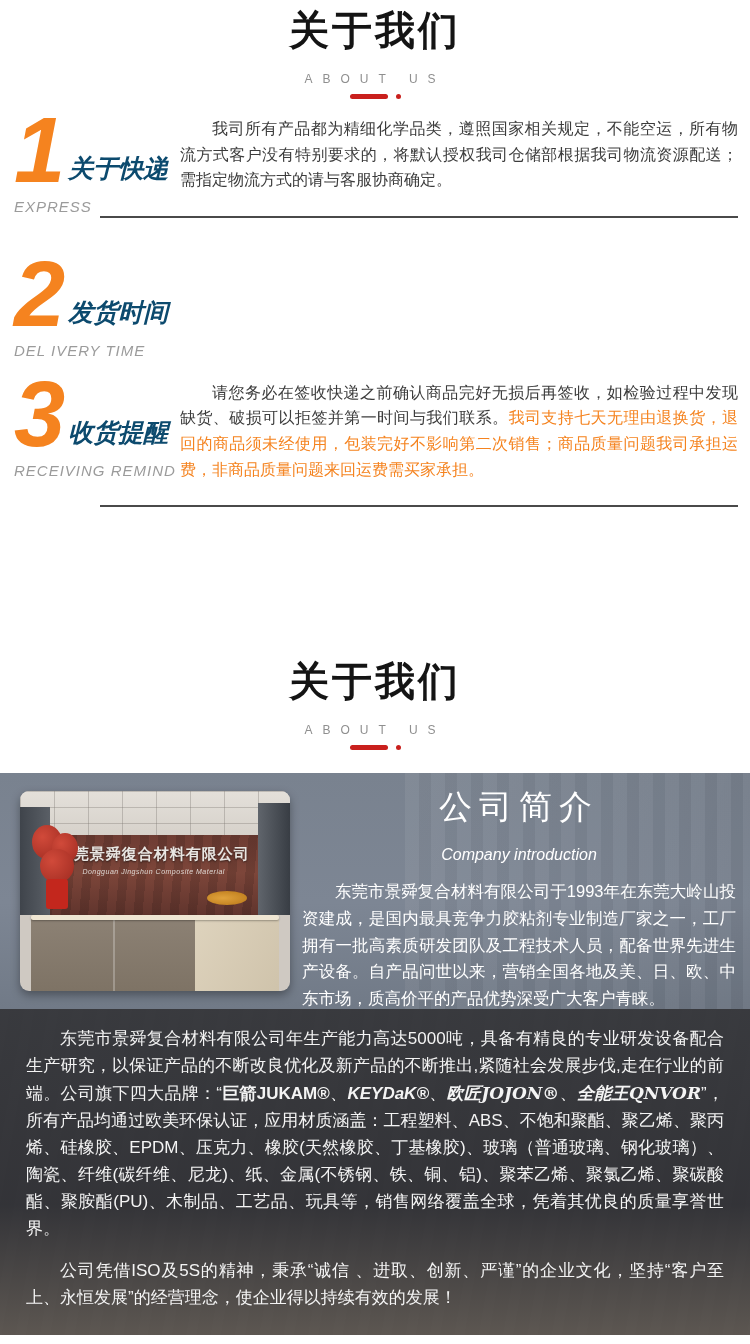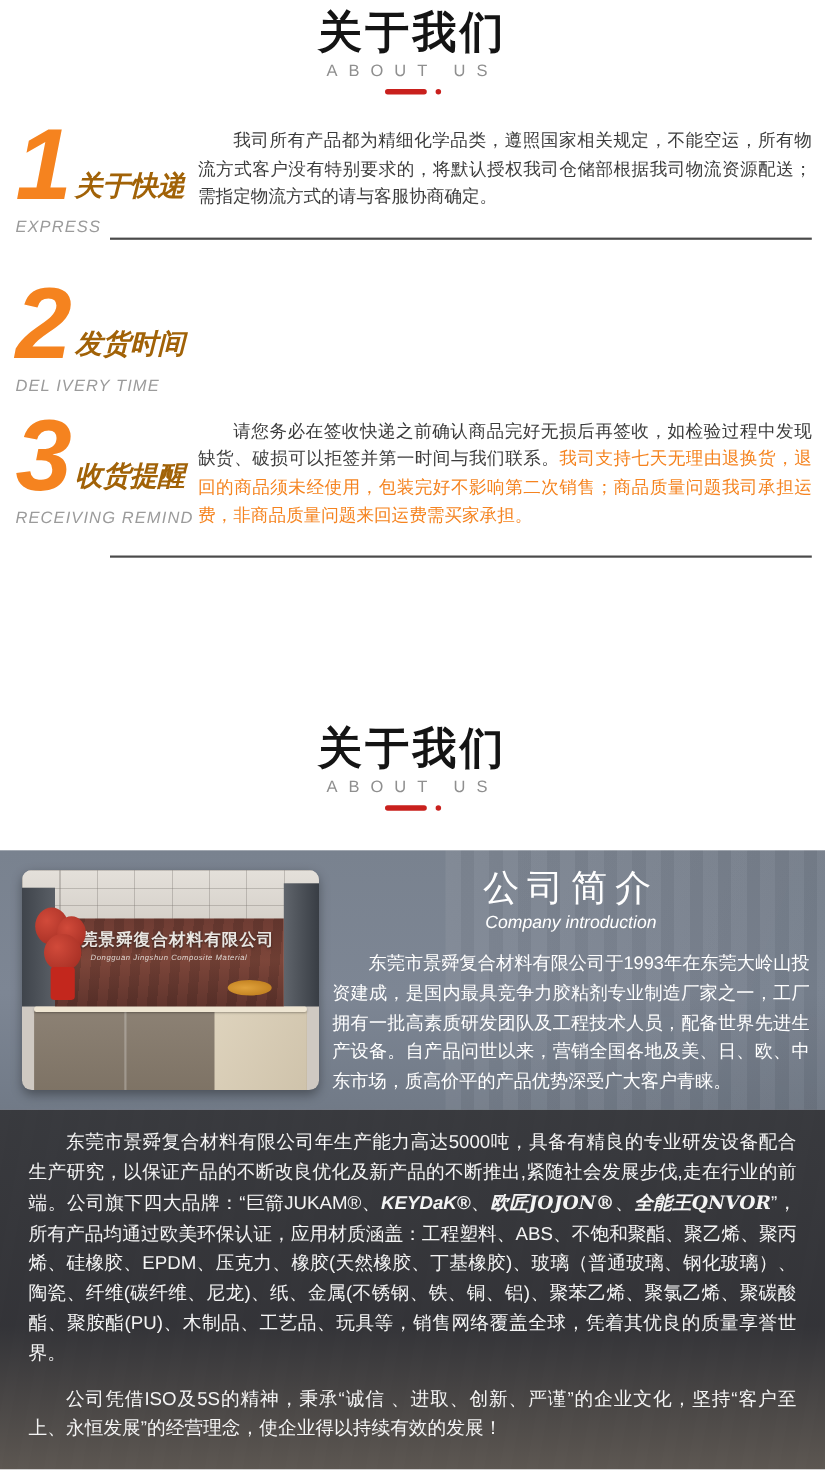--- a/index.html
+++ b/index.html
@@ -7,37 +7,37 @@
     width:750px;
     background:#ffffff;
     font-family:"Liberation Sans","DejaVu Sans",sans-serif;
     color:#3c3c3c;
   }
   .page{width:750px;overflow:hidden;background:#fff;}
 
   
   .hero{padding-top:8px;text-align:center;height:96px;}
   .hero .title{font-size:40px;font-weight:bold;color:#141414;letter-spacing:3px;line-height:1.1;margin:0;}
-  .hero .subtitle{font-size:15px;color:#8f8f8f;letter-spacing:10px;margin-top:4px;}
+  .hero .subtitle{font-size:12px;color:#8f8f8f;letter-spacing:10px;margin-top:20px;}
   .hero .divider-row{display:flex;align-items:center;justify-content:center;gap:8px;margin-top:8px;}
   .hero .divider-bar{width:38px;height:5px;border-radius:3px;background:#c9201d;}
   .hero .divider-dot{width:5px;height:5px;border-radius:50%;background:#c9201d;}
 
   
   .items{margin-top:10px;}
   .item{position:relative;margin:0 10px 16px 14px;padding:2px 2px 24px 166px;min-height:78px;}
   .badge{position:absolute;left:0;top:2px;width:160px;}
   .badge .row1{display:flex;align-items:flex-end;}
   .num{font-size:92px;line-height:0.76;font-style:italic;font-weight:bold;color:#f5831f;letter-spacing:-5px;}
-  .zh{font-size:25px;font-style:italic;font-weight:bold;color:#a16207;margin-left:8px;margin-bottom:1px;white-space:nowrap;}
+  .zh{font-size:25px;font-style:italic;font-weight:bold;color:#0c4a6e;margin-left:8px;margin-bottom:1px;white-space:nowrap;}
   .en{font-size:15px;font-style:italic;color:#9b9b9b;letter-spacing:1px;margin-top:12px;white-space:nowrap;}
   .para{font-size:16px;line-height:1.6;text-align:justify;color:#3c3c3c;text-indent:2em;position:relative;padding-bottom:25px;}
   .para::after{content:"";position:absolute;left:-80px;right:0;bottom:0;height:2px;background:#4a4a4a;}
   .seg-orange{color:#f5831f;}
-  .seg-b{font-weight:normal;}
+  .seg-b{font-weight:bold;}
   .seg-bi{font-weight:bold;font-style:italic;}
   .seg-si{font-weight:bold;font-style:italic;font-family:"DejaVu Serif","Liberation Serif",serif;}
 
   
   .hero2{margin-top:120px;}
 
   
   .company{
     margin-top:18px;position:relative;height:236px;
     background:linear-gradient(180deg,#79828f 0%,#7d8694 55%,#717a87 100%);
@@ -75,21 +75,21 @@
   .photo .cab .panel{position:absolute;right:0;top:0;width:34%;height:100%;background:linear-gradient(120deg,#ded3bd,#cfc3ab);}
   .photo .flowers{position:absolute;left:3%;top:16%;width:64px;height:84px;z-index:4;}
   .photo .flowers .bloom{position:absolute;border-radius:50%;background:radial-gradient(circle at 35% 35%,#d14a3a,#9e2a20);}
   .photo .flowers .b1{left:4px;top:2px;width:30px;height:34px;}
   .photo .flowers .b2{left:24px;top:10px;width:26px;height:30px;}
   .photo .flowers .b3{left:12px;top:26px;width:34px;height:34px;}
   .photo .flowers .vase{position:absolute;left:18px;top:56px;width:22px;height:30px;background:#c3271d;border-radius:3px;}
   .photo .fish{position:absolute;right:16%;top:50%;width:40px;height:14px;background:radial-gradient(ellipse at 40% 50%,#e0a23c,#b97718);border-radius:50%;z-index:4;}
   .company-text{position:absolute;left:302px;right:14px;top:12px;color:#ffffff;z-index:2;}
   .company-text .c-head{font-size:33px;letter-spacing:7px;text-align:center;font-weight:normal;}
-  .company-text .c-head-en{font-size:16px;font-style:italic;text-align:center;margin-top:1px;}
+  .company-text .c-head-en{font-size:16px;font-style:italic;text-align:center;margin-top:16px;}
   .company-text .c-intro{margin-top:14px;font-size:16.5px;line-height:1.62;text-align:justify;text-indent:2em;}
 
   
   .capability{
     position:relative;min-height:234px;
     background:
       linear-gradient(180deg,rgba(56,57,61,0.93) 0%,rgba(50,50,54,0.92) 60%,rgba(96,89,82,0.88) 100%),
       repeating-linear-gradient(100deg,#4a4e55 0 10px,#41454c 10px 24px);
     color:#f4f4f4;
     padding:16px 26px 24px 26px;

